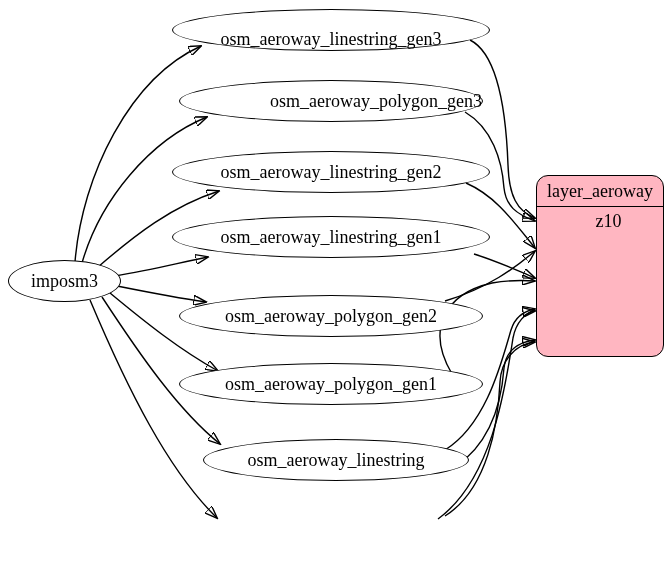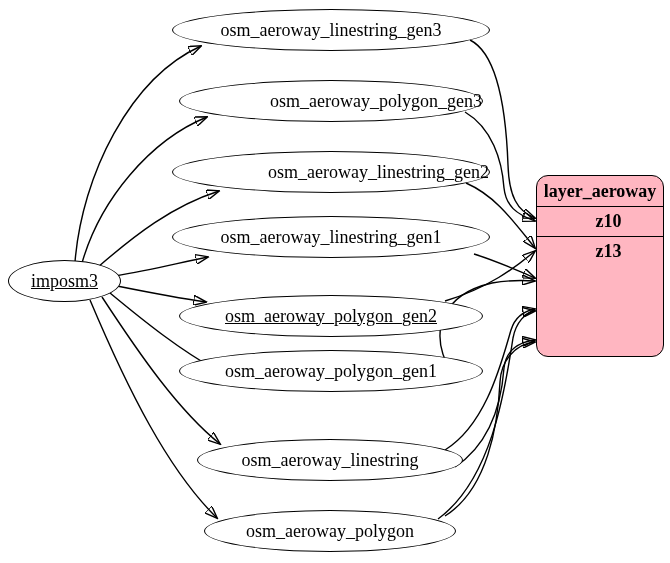--- a/index.html
+++ b/index.html
@@ -11,36 +11,36 @@
   svg.edges path{fill:none;stroke:#000;stroke-width:1.4px;}
   .node{
     position:absolute;z-index:1;display:flex;align-items:center;justify-content:center;
     background:#ffffff;border:1.5px solid #000;border-radius:50%;
     font-size:18px;color:#000;white-space:nowrap;box-sizing:border-box;
   }
   .record{
     position:absolute;z-index:1;box-sizing:border-box;
     left:536px;top:175px;width:128px;height:182px;
     background:#ffb6c1;border:1.7px solid #000;border-radius:12px;
-    display:grid;grid-template-rows:repeat(6,1fr);overflow:hidden;font-weight:bold;
+    display:grid;grid-template-rows:repeat(6,1fr);overflow:hidden;
   }
   .record .cell{
     display:flex;align-items:center;justify-content:center;
     font-size:18px;color:#000;white-space:nowrap;
   }
   .record .cell + .cell{border-top:1.7px solid #000;padding-left:17px;}
   
-  .n-imposm3        {left:8px;  top:260px;width:113px;height:42px;text-decoration:underline;}
-  .n-lin-gen3       {left:172px;top:9px;  width:318px;height:42px;}
+  .n-imposm3        {left:8px;  top:260px;width:113px;height:42px;}
+  .n-lin-gen3       {left:172px;top:9px;  width:318px;height:42px;align-items:flex-end;}
   .n-pol-gen3       {left:179px;top:80px; width:304px;height:42px;justify-content:flex-end;}
-  .n-lin-gen2       {left:172px;top:151px;width:318px;height:42px;justify-content:flex-end;}
+  .n-lin-gen2       {left:172px;top:151px;width:318px;height:42px;}
   .n-lin-gen1       {left:172px;top:216px;width:318px;height:42px;}
-  .n-pol-gen2       {left:179px;top:295px;width:304px;height:42px;text-decoration:underline;}
-  .n-pol-gen1       {left:179px;top:350px;width:304px;height:42px;}
-  .n-lin            {left:197px;top:439px;width:266px;height:42px;}
+  .n-pol-gen2       {left:179px;top:295px;width:304px;height:42px;}
+  .n-pol-gen1       {left:179px;top:363px;width:304px;height:42px;}
+  .n-lin            {left:203px;top:439px;width:266px;height:42px;}
   .n-pol            {left:204px;top:510px;width:252px;height:42px;}
 </style>
 </head>
 <body>
 
 <div class="canvas">
 
   <svg class="edges" width="670" height="563" viewBox="0 0 670 563">
     <defs>
       <marker id="arrow" markerWidth="14" markerHeight="10" refX="12.5" refY="5" orient="auto" markerUnits="userSpaceOnUse">
@@ -87,23 +87,19 @@
   </div>
   <div class="node n-pol-gen2">
     <span>osm_aeroway_polygon_gen2</span>
   </div>
   <div class="node n-pol-gen1">
     <span>osm_aeroway_polygon_gen1</span>
   </div>
   <div class="node n-lin">
     <span>osm_aeroway_linestring</span>
   </div>
-  <div class="node n-pol">
-    <span>osm_aeroway_polygon</span>
-  </div>
 
   <div class="record">
     <div class="cell">layer_aeroway</div>
     <div class="cell">z10</div>
-    <div class="cell">z13</div>
   </div>
 
 </div>
 
 </body></html>

